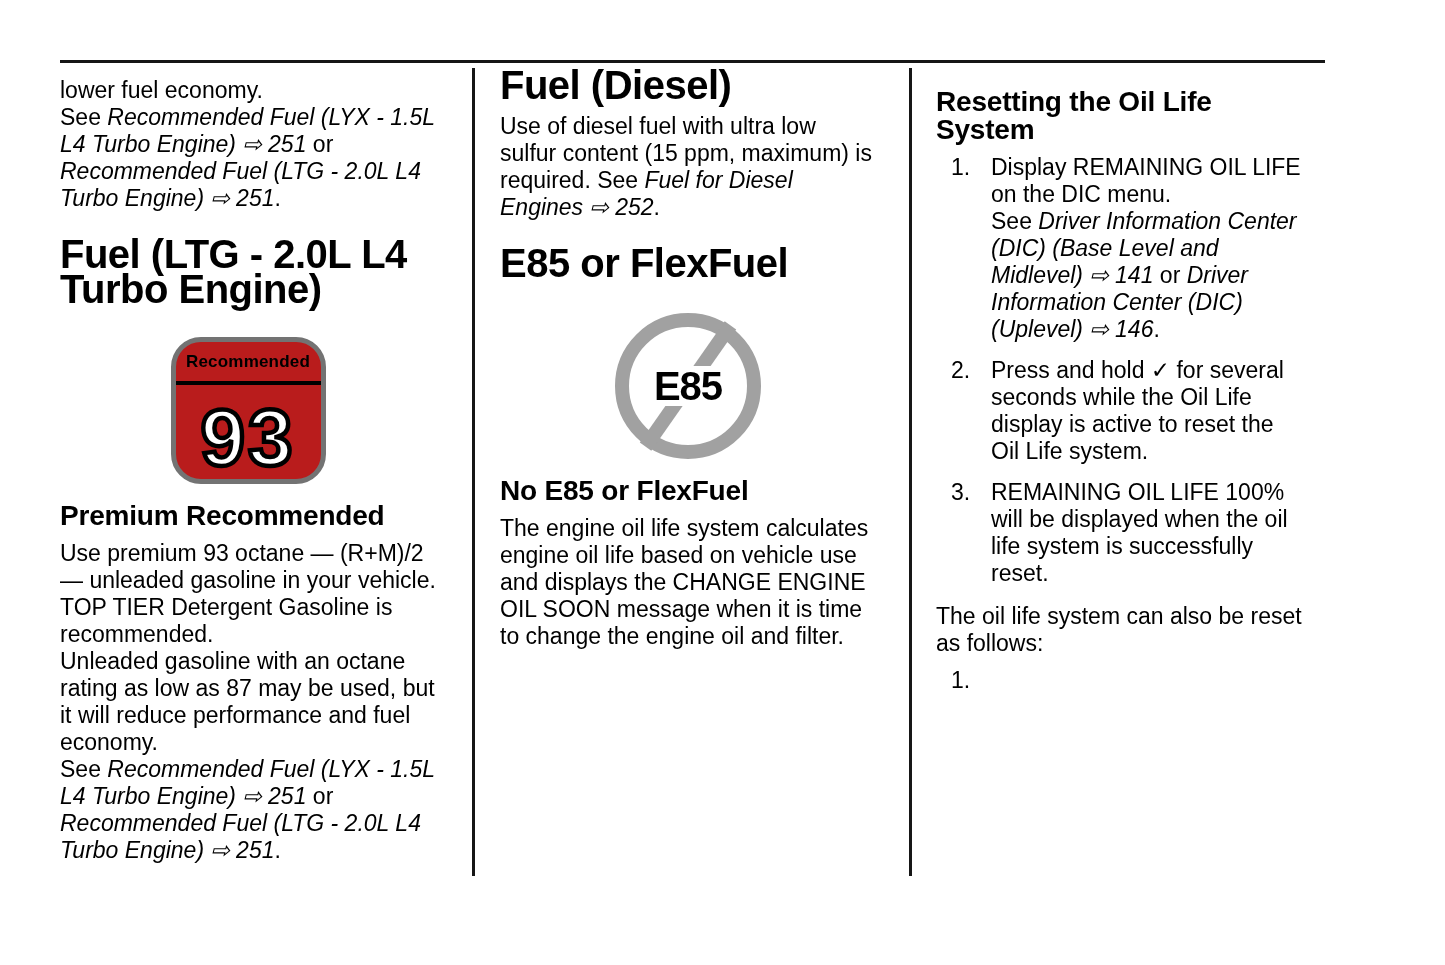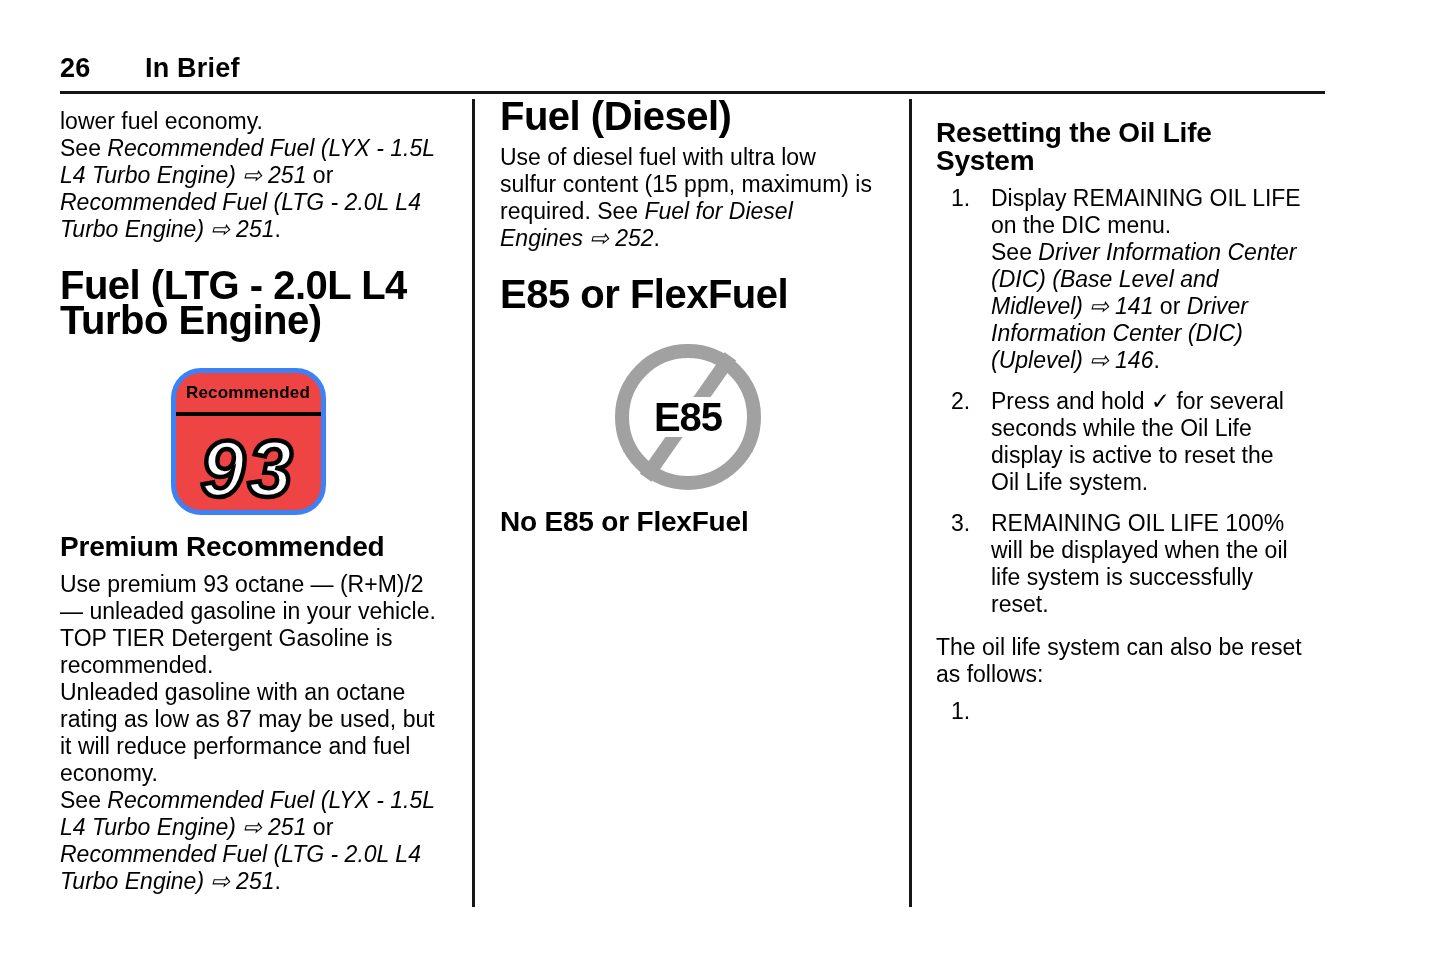--- a/index.html
+++ b/index.html
@@ -24,51 +24,47 @@
 
   p.body { font-size:23px; line-height:27px; margin-top:10px; }
   p.body.first { margin-top:0; }
   .it { font-style:italic; }
 
   h2 { font-size:40px; line-height:35px; letter-spacing:-0.5px; margin-top:25px; }
   h2.first { margin-top:0; }
   h3 { font-size:28px; line-height:28px; letter-spacing:-0.2px; margin-top:18px; }
 
   
-  .badge { width:155px; height:147px; border:5px solid #3b82f6; border-radius:30px;
-           margin:30px auto 0; background:#ef4444; overflow:hidden; }
+  .badge { width:155px; height:147px; border:5px solid #737373; border-radius:30px;
+           margin:30px auto 0; background:#b91c1c; overflow:hidden; }
   .badge-top { height:43px; border-bottom:4px solid #000; display:flex; align-items:center;
                justify-content:center; font-weight:bold; font-size:17px; letter-spacing:0.2px; }
   .badge-num { height:94px; display:flex; align-items:center; justify-content:center;
                font-size:80px; font-weight:bold; color:#fff;
-               -webkit-text-stroke:4.5px #000; letter-spacing:3px; padding-top:12px;font-style:italic; }
+               -webkit-text-stroke:4.5px #000; letter-spacing:3px; padding-top:12px; }
 
   
   .no-e85 { position:relative; width:146px; height:146px; margin:32px auto 0; }
   .no-e85 .ring { position:absolute; inset:0; border:14px solid #a1a1a1; border-radius:50%; }
   .no-e85 .slash { position:absolute; left:66px; top:-1px; width:14px; height:148px;
                    background:#a1a1a1; transform:rotate(35deg); }
   .no-e85 .lbl { position:absolute; left:50%; top:50%; transform:translate(-50%,-50%);
                  font-size:40px; font-weight:bold; letter-spacing:-1px;
                  background:#fff; padding:0 5px; line-height:1.0; }
 
   
   .li { display:flex; font-size:23px; line-height:27px; margin:14px 0 0 15px; }
   .li-num { width:40px; flex:none; }
   .li-body { flex:1; }
 </style>
 </head>
 <body>
 
 <div class="page">
 
-  <header class="hdr">
-    <span class="num">26</span>
-    <span>In Brief</span>
-  </header>
   <div class="rule"></div>
 
   <main class="cols">
 
     <section class="col1">
       <p class="body first"><span>lower fuel economy.</span><br><span>See </span><span class="it">Recommended Fuel (LYX - 1.5L L4 Turbo Engine) ⇨ 251</span><span> or </span><span class="it">Recommended Fuel (LTG - 2.0L L4 Turbo Engine) ⇨ 251</span><span>.</span></p>
       <h2>Fuel (LTG - 2.0L L4 Turbo Engine)</h2>
       <figure class="badge">
         <div class="badge-top">Recommended</div>
         <div class="badge-num">93</div>
@@ -82,20 +78,21 @@
     <section class="col2">
       <h2 class="first">Fuel (Diesel)</h2>
       <p class="body"><span>Use of diesel fuel with ultra low sulfur content (15 ppm, maximum) is required. See </span><span class="it">Fuel for Diesel Engines ⇨ 252</span><span>.</span></p>
       <h2>E85 or FlexFuel</h2>
       <figure class="no-e85">
         <div class="ring"></div>
         <div class="slash"></div>
         <div class="lbl">E85</div>
       </figure>
       <h3>No E85 or FlexFuel</h3>
+      <p class="body"><span>The engine oil life system calculates engine oil life based on vehicle use and displays the CHANGE ENGINE OIL SOON message when it is time to change the engine oil and filter.</span></p>
     </section>
 
     <div class="divider"></div>
 
     <section class="col3">
       <h3 style="margin-top:20px">Resetting the Oil Life System</h3>
 
       <div class="li" style="margin-top:10px">
         <span class="li-num">1.</span>
         <div class="li-body"><span>Display REMAINING OIL LIFE on the DIC menu.</span><br><span>See </span><span class="it">Driver Information Center (DIC) (Base Level and Midlevel) ⇨ 141</span><span> or </span><span class="it">Driver Information Center (DIC) (Uplevel) ⇨ 146</span><span>.</span></div>

